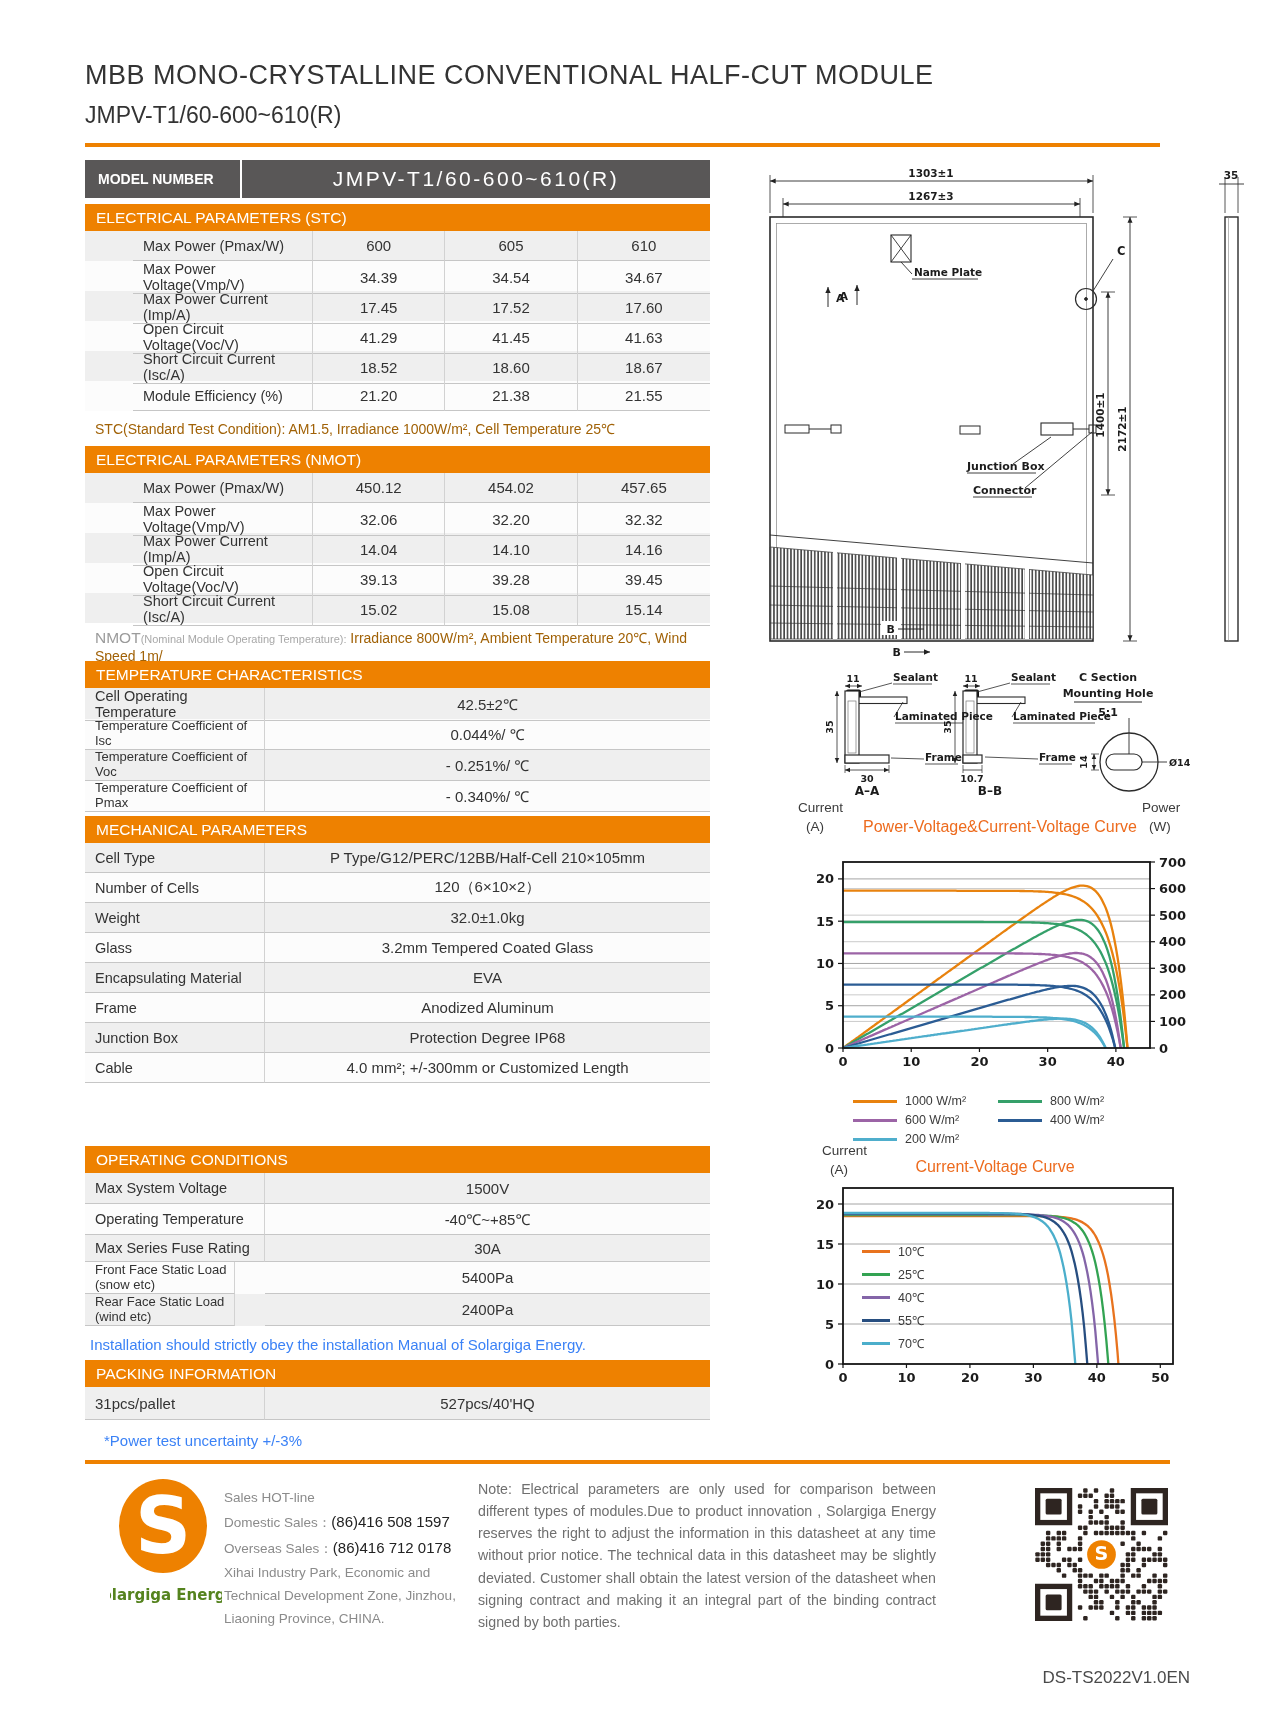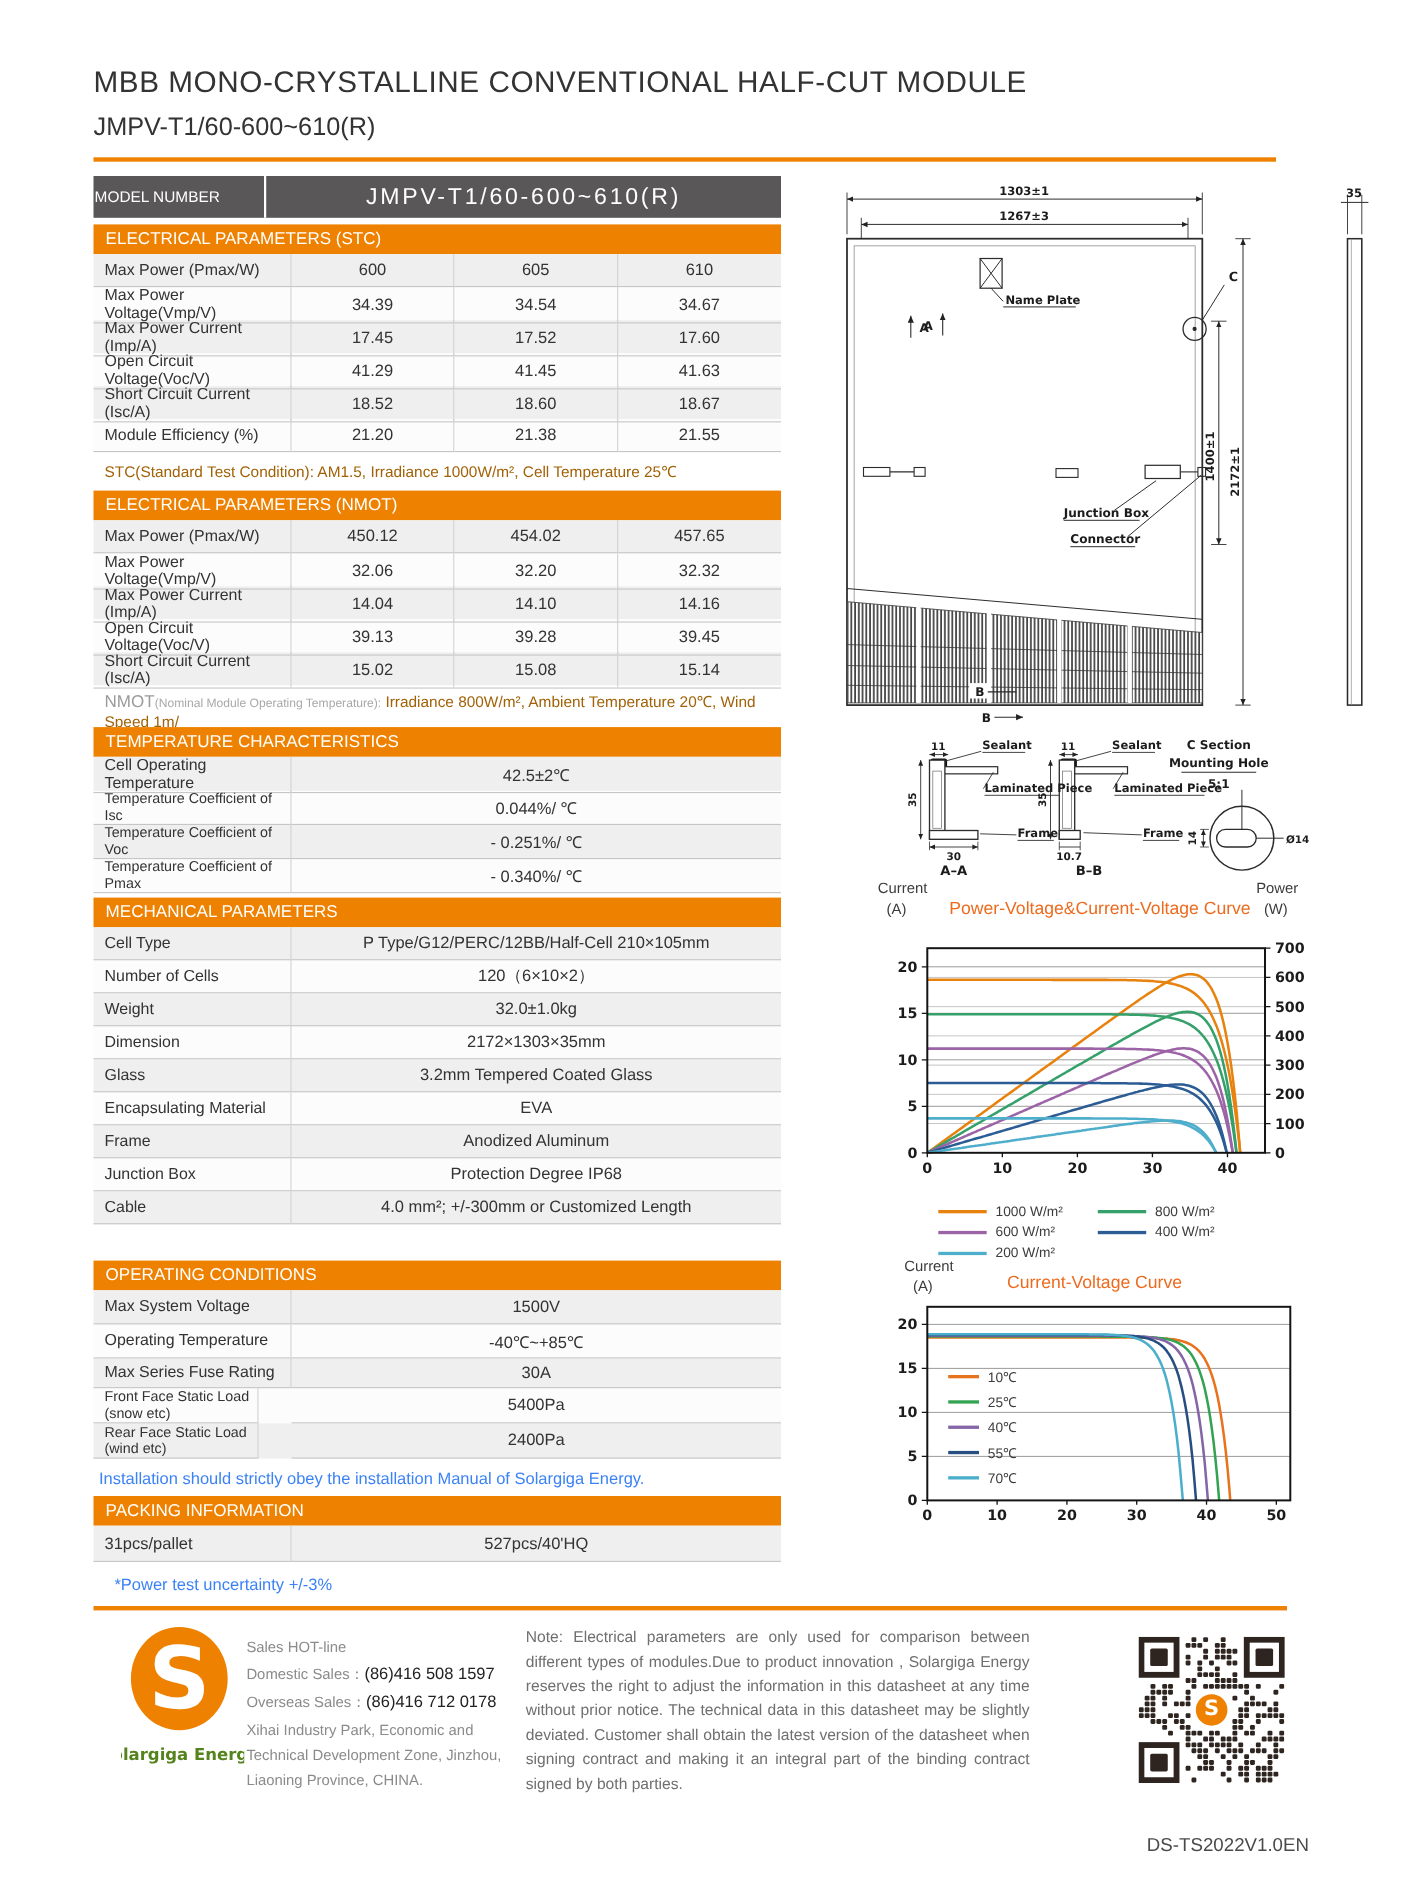--- a/index.html
+++ b/index.html
@@ -5,31 +5,31 @@
   html,body{margin:0;padding:0;background:#fff;}
   .page{position:relative;width:1276px;height:1719px;background:#fff;overflow:hidden;
         font-family:"Liberation Sans",sans-serif;color:#333;}
   .abs{position:absolute;}
   
   .h1{left:85px;top:60px;width:1100px;font-size:27px;color:#333;letter-spacing:.5px;}
   .h2{left:85px;top:102px;width:700px;font-size:23px;color:#333;}
   .rule{left:85px;height:4px;background:#EE8100;width:1075px;}
   
   .modelbar{left:85px;top:160px;width:625px;height:38px;display:flex;background:#595757;}
-  .modelbar .ml{width:157px;display:flex;align-items:center;padding-left:1px;color:#fff;
-                font-size:14px;border-right:2px solid #fff;box-sizing:border-box;}
+  .modelbar .ml{width:157px;display:flex;align-items:center;padding-left:13px;color:#fff;
+                font-size:14px;border-right:2px solid #fff;box-sizing:border-box;font-weight:bold;}
   .modelbar .mv{flex:1;display:flex;align-items:center;justify-content:center;color:#fff;
                 font-size:21px;letter-spacing:2.5px;}
   
   .sec{left:85px;width:625px;height:27px;background:#EE8100;color:#fff;font-size:15.5px;
        display:flex;align-items:center;padding-left:11px;box-sizing:border-box;}
   
   .tbl{left:85px;width:625px;}
   .trow{display:grid;}
-  .t4 .trow{grid-template-columns:180px 1fr 1fr 1fr;}
+  .t4 .trow{grid-template-columns:180px 1fr 1fr 1fr;padding-left:48px;}
   .t2 .trow{grid-template-columns:180px 1fr;}
   .trow:nth-child(odd){background:#EFEFEF;}
   .trow:nth-child(even){background:#FCFCFC;}
   .tc{display:flex;align-items:center;justify-content:center;font-size:15px;color:#333;
       border-right:1px solid #D2D2D2;border-bottom:1px solid #C6C6C6;box-sizing:border-box;}
   .trow .tc:last-child{border-right:none;}
   .tc.lbl{justify-content:flex-start;padding-left:10px;font-size:14.5px;}
   .tc.sm{font-size:13px;line-height:1.15;}
   .note{color:#a16207;font-size:14px;}
   .notedark{color:#3b82f6;font-size:15px;}
@@ -169,24 +169,20 @@
       <div class="tc lbl">Cell Type</div>
       <div class="tc">P Type/G12/PERC/12BB/Half-Cell  210×105mm</div>
     </div>
     <div class="trow" style="height:30px;">
       <div class="tc lbl">Number of Cells</div>
       <div class="tc">120（6×10×2）</div>
     </div>
     <div class="trow" style="height:30px;">
       <div class="tc lbl">Weight</div>
       <div class="tc">32.0±1.0kg</div>
-    </div>
-    <div class="trow" style="height:30px;">
-      <div class="tc lbl">Dimension</div>
-      <div class="tc">2172×1303×35mm</div>
     </div>
     <div class="trow" style="height:30px;">
       <div class="tc lbl">Glass</div>
       <div class="tc">3.2mm Tempered Coated Glass</div>
     </div>
     <div class="trow" style="height:30px;">
       <div class="tc lbl">Encapsulating Material</div>
       <div class="tc">EVA</div>
     </div>
     <div class="trow" style="height:30px;">

